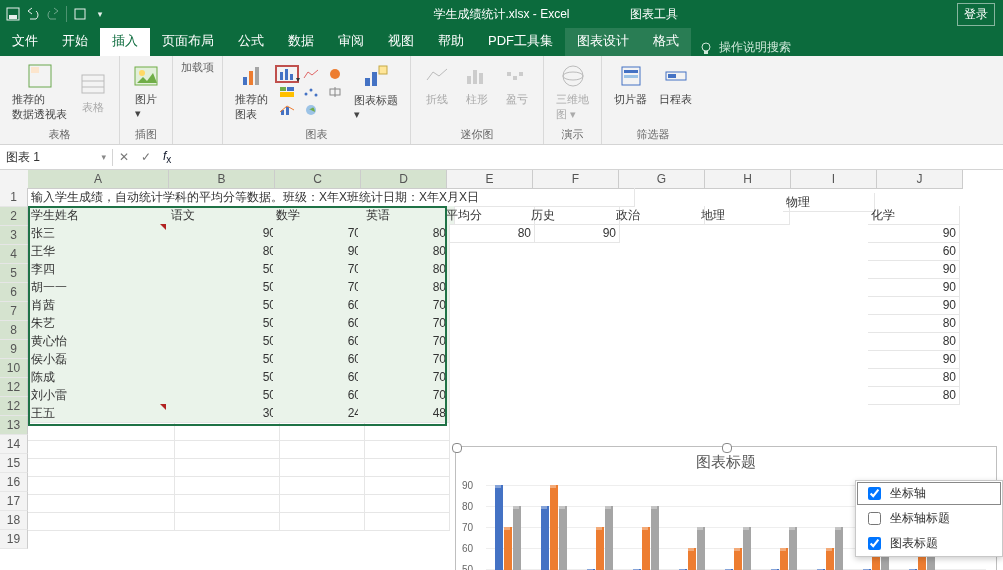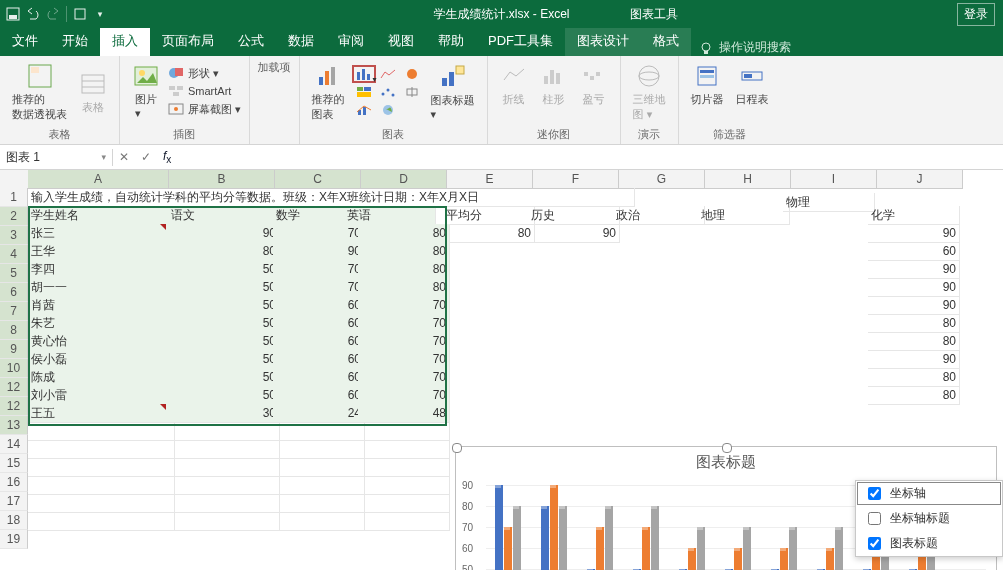--- a/index.html
+++ b/index.html
@@ -149,44 +149,20 @@
           <div class="ico">
             <svg width="26" height="26">
               <rect x="2" y="4" width="22" height="18" fill="#e2efda" stroke="#70ad47"></rect>
               <circle cx="9" cy="10" r="3" fill="#ffd966"></circle>
               <path d="M4 20l6-6 4 4 6-8 4 10z" fill="#70ad47"></path>
             </svg>
           </div>
           <span style="white-space:pre-line;">图片
 ▾</span>
         </div>
-      <div class="stack">
-        <div class="rowbtn">
-            <svg class="ico-s" width="16" height="16">
-              <circle cx="6" cy="8" r="5" fill="#6fa8dc"></circle>
-              <rect x="7" y="3" width="8" height="8" fill="#e06666"></rect>
-            </svg>
-            <span>形状 ▾</span>
-          </div>
-        <div class="rowbtn disabled">
-            <svg class="ico-s" width="16" height="16">
-              <rect x="1" y="3" width="6" height="4" fill="#ccc"></rect>
-              <rect x="9" y="3" width="6" height="4" fill="#ccc"></rect>
-              <rect x="5" y="9" width="6" height="4" fill="#ccc"></rect>
-            </svg>
-            <span>SmartArt</span>
-          </div>
-        <div class="rowbtn">
-            <svg class="ico-s" width="16" height="16">
-              <rect x="1" y="3" width="14" height="10" fill="none" stroke="#888"></rect>
-              <circle cx="8" cy="8" r="2" fill="#ed7d31"></circle>
-            </svg>
-            <span>屏幕截图 ▾</span>
-          </div>
-      </div>
     </div>
     <div class="lbl">插图</div>
   </div>
 
   <div class="group">
     <div class="lbl">加载项</div>
   </div>
 
   <div class="group">
     <div class="body">
@@ -395,21 +371,21 @@
       <div class="rh" style="height: 18px; line-height: 18px;">16</div>
       <div class="rh" style="height: 18px; line-height: 18px;">17</div>
       <div class="rh" style="height: 18px; line-height: 18px;">18</div>
       <div class="rh" style="height: 18px; line-height: 18px;">19</div>
     </div>
   <div class="cells" id="cells">
       <div class="cell" style="left: 0px; top: 0px; width: 600px; height: 18px;">输入学生成绩，自动统计学科的平均分等数据。班级：X年X班统计日期：X年X月X日</div>
       <div class="cell selblue" style="left: 0px; top: 18px; width: 140px; height: 18px;">学生姓名</div>
       <div class="cell selblue" style="left: 140px; top: 18px; width: 105px; height: 18px;">语文</div>
       <div class="cell selblue" style="left: 245px; top: 18px; width: 85px; height: 18px;">数学</div>
-      <div class="cell selblue" style="left: 316px; top: 18px; width: 85px; height: 18px; text-align: right;">英语</div>
+      <div class="cell selblue" style="left: 335px; top: 18px; width: 85px; height: 18px; text-align: right;">英语</div>
       <div class="cell" style="left: 415px; top: 18px; width: 85px; height: 18px;">平均分</div>
       <div class="cell" style="left: 500px; top: 18px; width: 85px; height: 18px;">历史</div>
       <div class="cell" style="left: 585px; top: 18px; width: 85px; height: 18px;">政治</div>
       <div class="cell" style="left: 670px; top: 18px; width: 85px; height: 18px;">地理</div>
       <div class="cell" style="left: 755px; top: 5px; width: 85px; height: 18px;">物理</div>
       <div class="cell" style="left: 840px; top: 18px; width: 85px; height: 18px;">化学</div>
       <div class="cell selblue" style="left: 0px; top: 36px; width: 140px; height: 18px;">张三</div>
       <div class="cell num selblue" style="left: 140px; top: 36px; width: 105px; height: 18px;">90</div>
       <div class="cell num selblue" style="left: 245px; top: 36px; width: 85px; height: 18px;">70</div>
       <div class="cell num selblue" style="left: 330px; top: 36px; width: 85px; height: 18px;">80</div>

